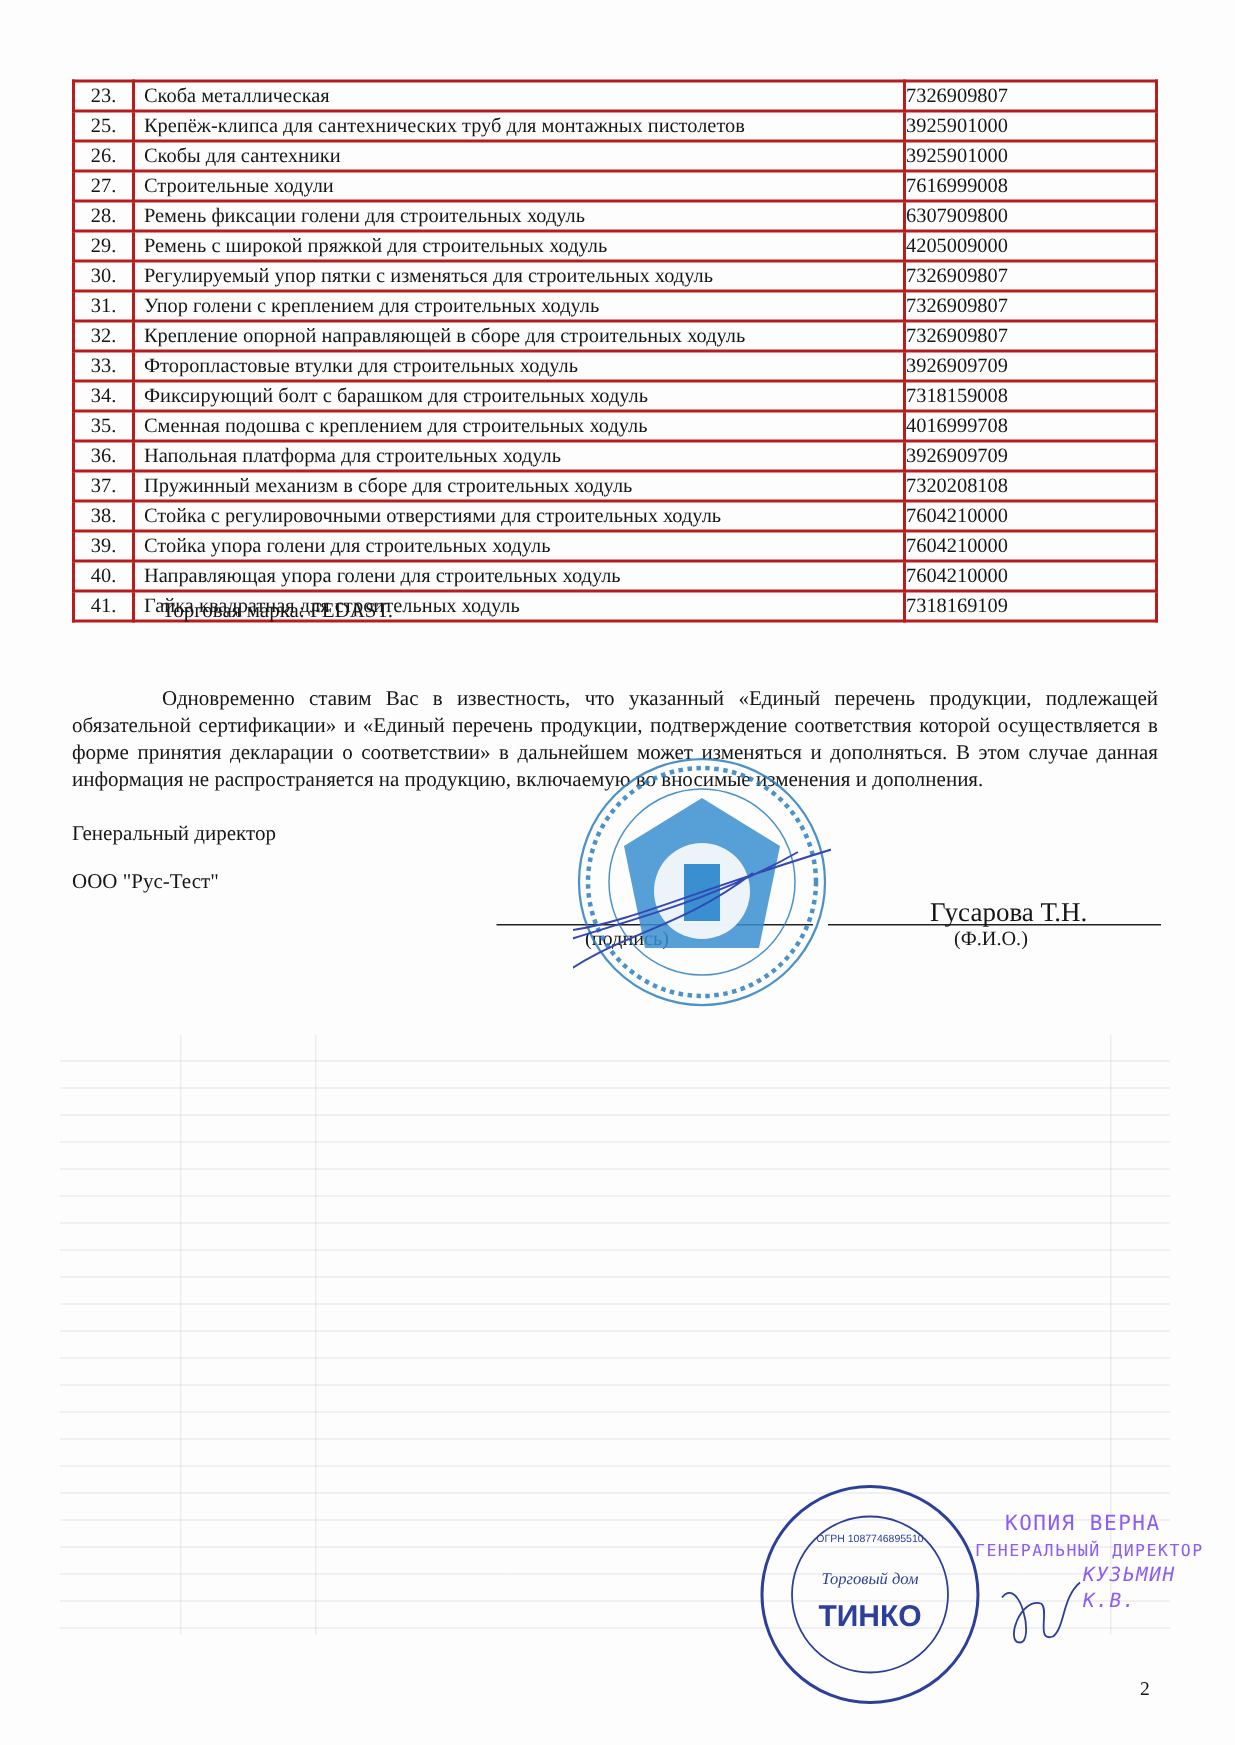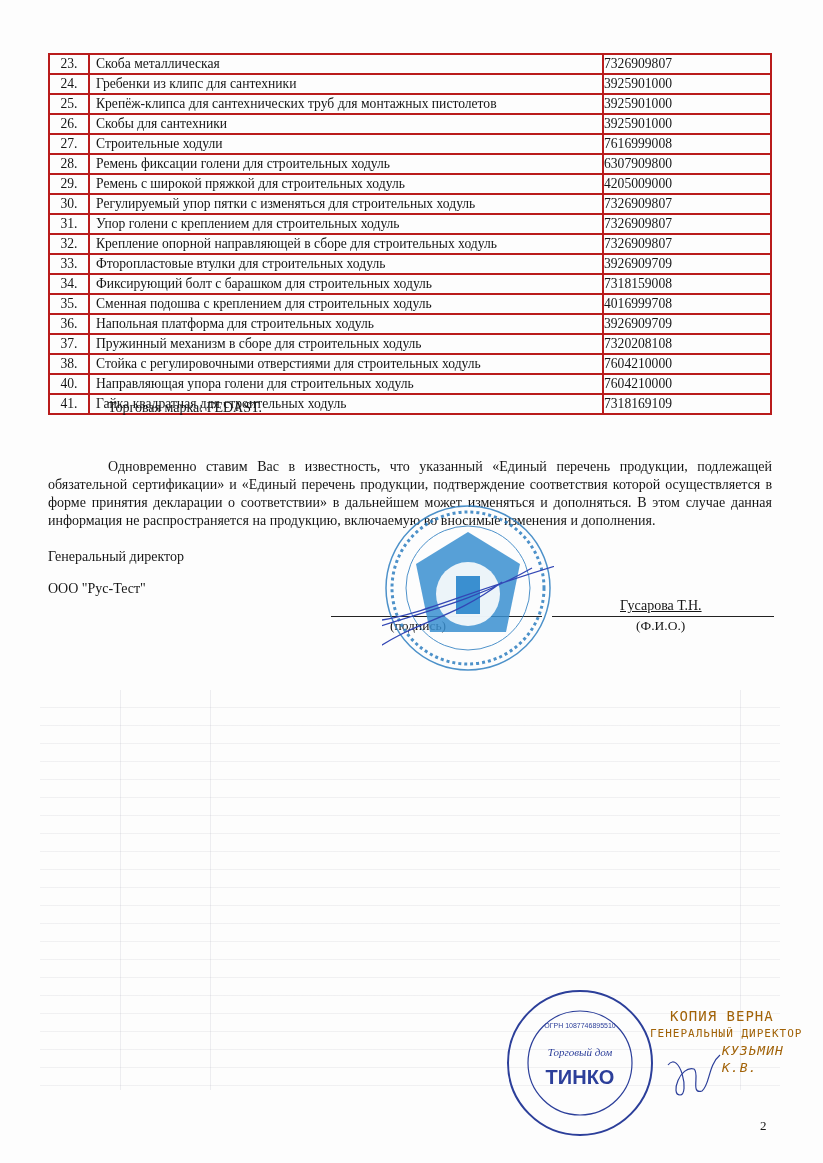--- a/index.html
+++ b/index.html
@@ -22,47 +22,42 @@
   td.code { width: 166px; text-align: left; }
   .trademark { position: absolute; left: 108px; top: 400px; font-size: 14px; }
   .para {
     position: absolute; left: 48px; top: 458px; width: 724px; font-size: 14px; line-height: 18px;
     text-align: justify; text-indent: 60px;
   }
   .sig-title { position: absolute; left: 48px; top: 549px; font-size: 14px; }
   .sig-company { position: absolute; left: 48px; top: 581px; font-size: 14px; }
   .sig-line { position: absolute; top: 616px; height: 1px; background: #222; }
   .sig-caption { position: absolute; top: 618px; font-size: 13.5px; }
-  .sig-name { position: absolute; left: 620px; top: 598px; font-size: 14px; text-decoration: underline; }
+  .sig-name { position: absolute; left: 620px; top: 598px; font-size: 18px; }
   .stamp { position: absolute; }
-  .copy-note { position: absolute; left: 650px; top: 1008px; font-family: "DejaVu Sans Mono", monospace; color: #a16207; letter-spacing: 1px; line-height: 17px; }
+  .copy-note { position: absolute; left: 650px; top: 1008px; font-family: "DejaVu Sans Mono", monospace; color: #8b5cf6; letter-spacing: 1px; line-height: 17px; }
   .copy-note .l1 { font-size: 14px; padding-left: 20px; }
   .copy-note .l2 { font-size: 11px; }
   .copy-note .l3 { font-size: 13px; padding-left: 72px; font-style: italic; }
   .page-num { position: absolute; left: 760px; top: 1118px; font-size: 13px; }
 </style>
 </head>
 <body>
 
 <div class="ghost"></div>
 <div class="ghost-col" style="left:120px"></div>
 <div class="ghost-col" style="left:210px"></div>
 <div class="ghost-col" style="left:740px"></div>
 
 <table class="items">
   <tbody id="rows">
       <tr>
         <td class="num">23.</td>
         <td class="name">Скоба металлическая</td>
         <td class="code">7326909807</td>
-      </tr>
-      <tr>
-        <td class="num">24.</td>
-        <td class="name">Гребенки из клипс для сантехники</td>
-        <td class="code">3925901000</td>
       </tr>
       <tr>
         <td class="num">25.</td>
         <td class="name">Крепёж-клипса для сантехнических труб для монтажных пистолетов</td>
         <td class="code">3925901000</td>
       </tr>
       <tr>
         <td class="num">26.</td>
         <td class="name">Скобы для сантехники</td>
         <td class="code">3925901000</td>
@@ -121,20 +116,25 @@
         <td class="num">37.</td>
         <td class="name">Пружинный механизм в сборе для строительных ходуль</td>
         <td class="code">7320208108</td>
       </tr>
       <tr>
         <td class="num">38.</td>
         <td class="name">Стойка с регулировочными отверстиями для строительных ходуль</td>
         <td class="code">7604210000</td>
       </tr>
       <tr>
+        <td class="num">39.</td>
+        <td class="name">Стойка упора голени для строительных ходуль</td>
+        <td class="code">7604210000</td>
+      </tr>
+      <tr>
         <td class="num">40.</td>
         <td class="name">Направляющая упора голени для строительных ходуль</td>
         <td class="code">7604210000</td>
       </tr>
       <tr>
         <td class="num">41.</td>
         <td class="name">Гайка квадратная для строительных ходуль</td>
         <td class="code">7318169109</td>
       </tr>
     </tbody>

